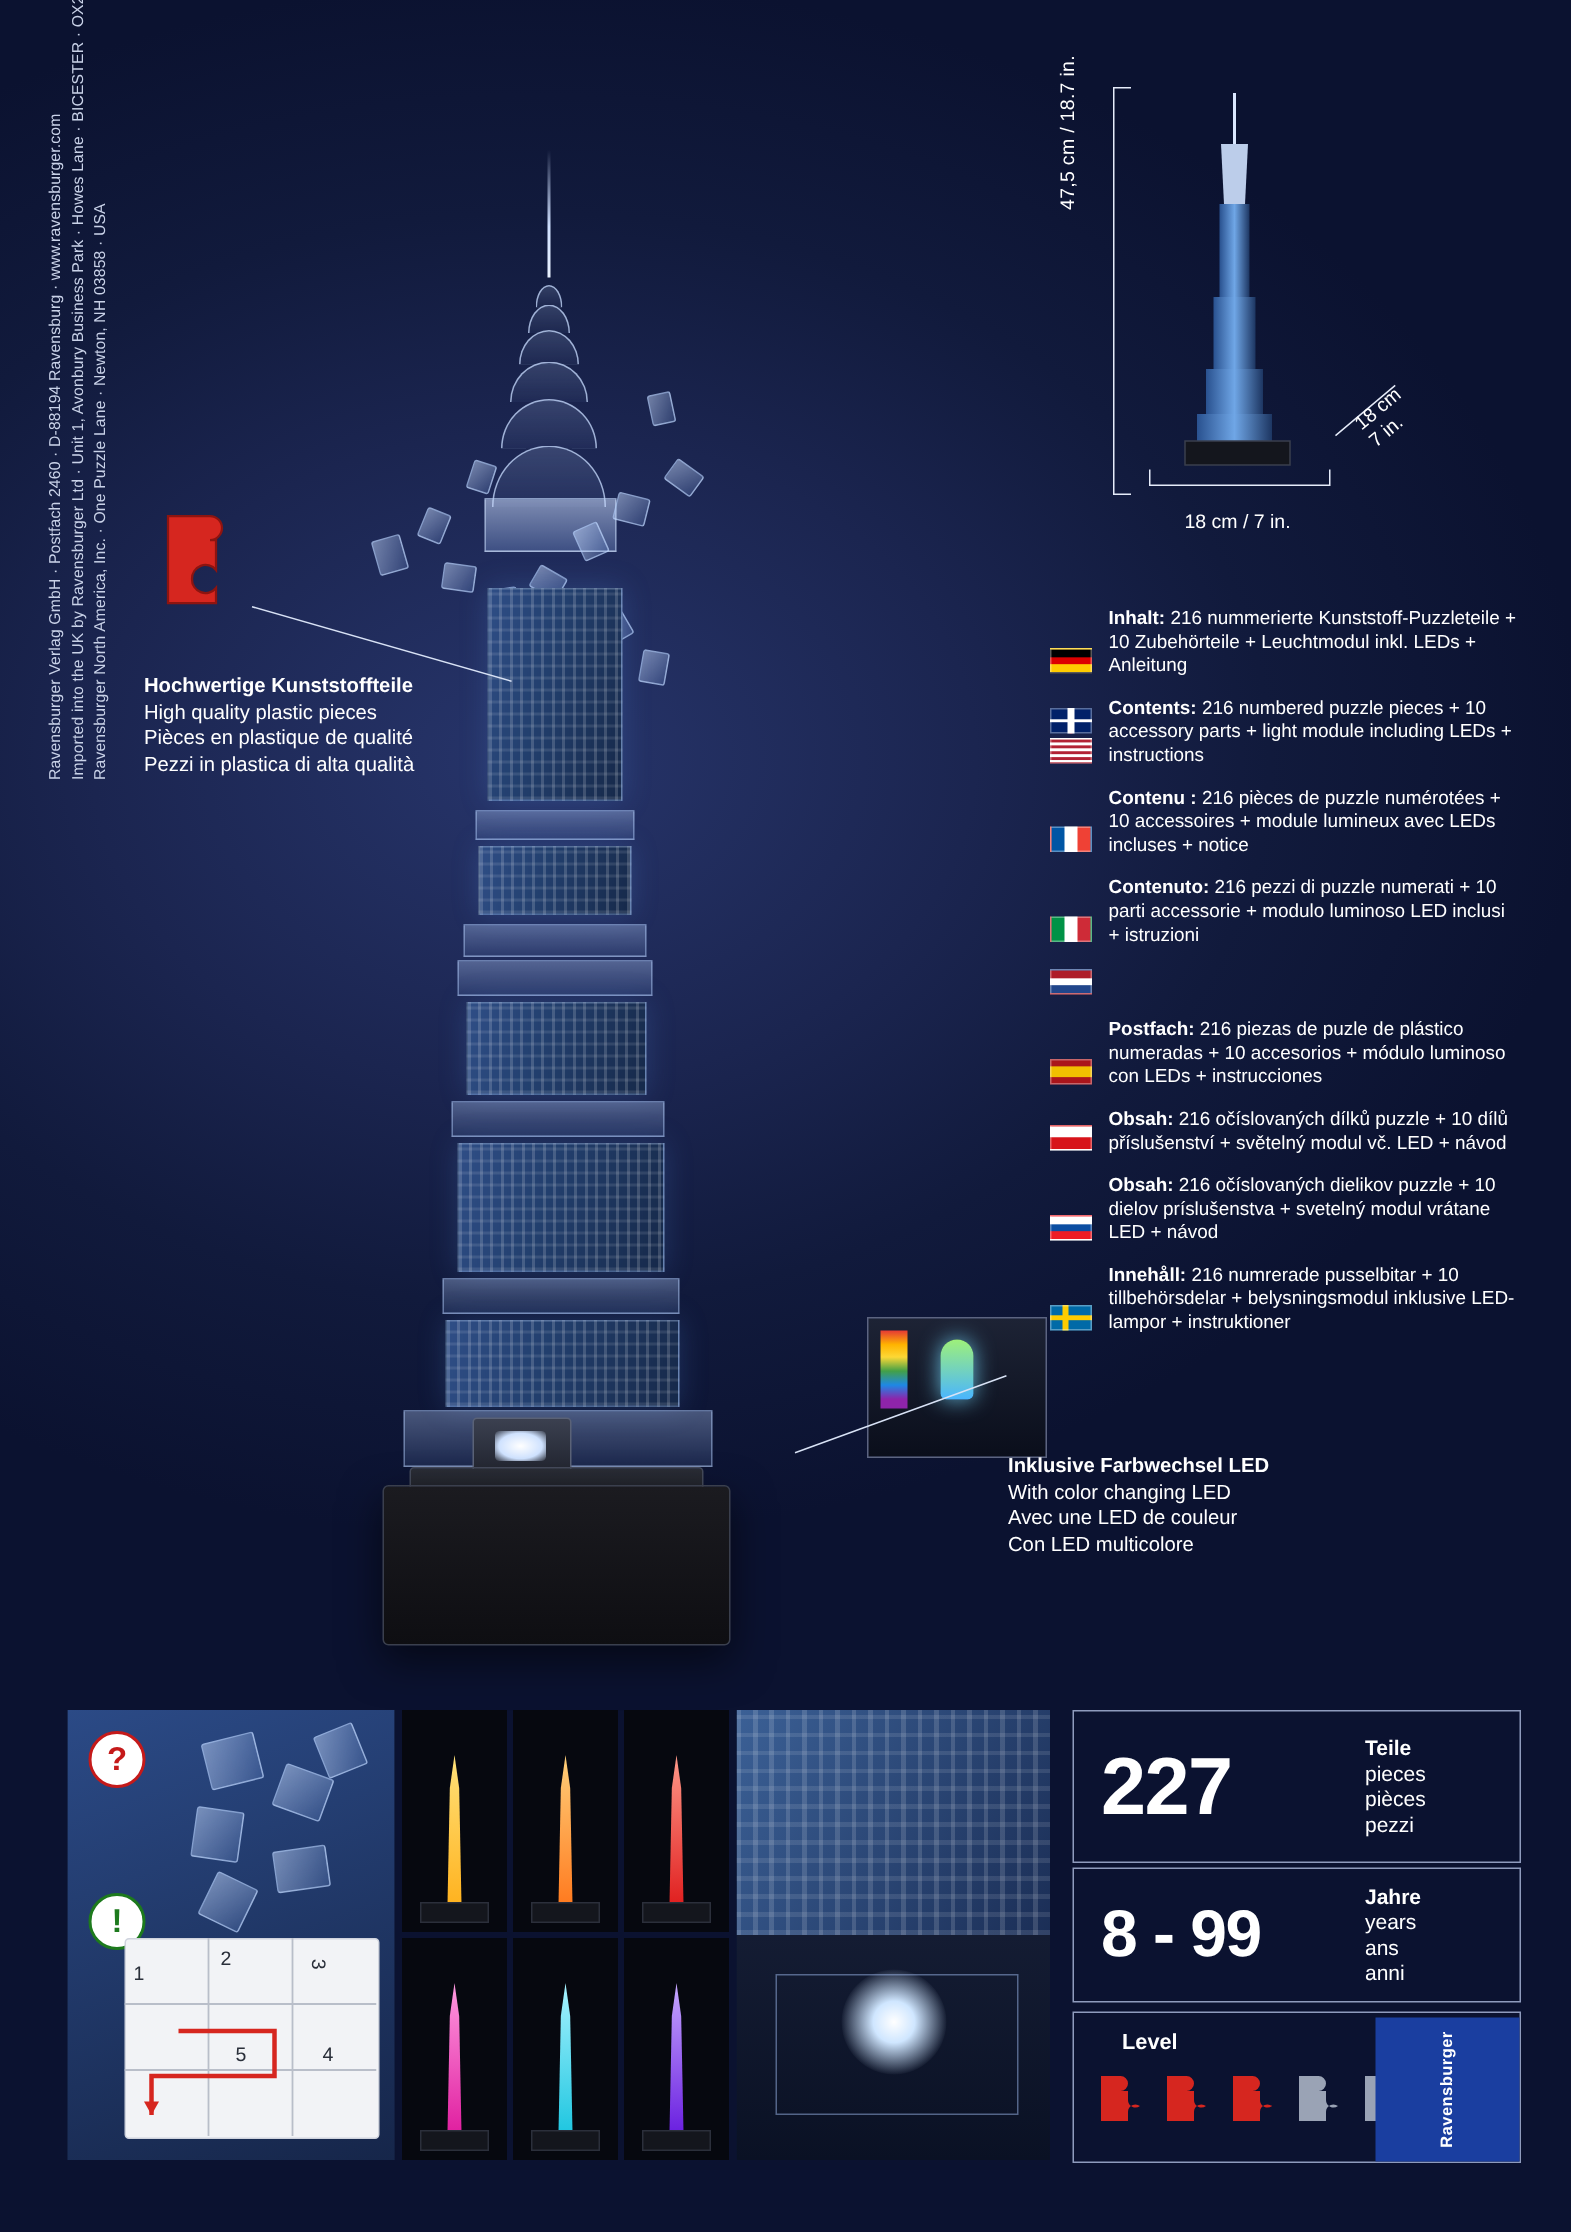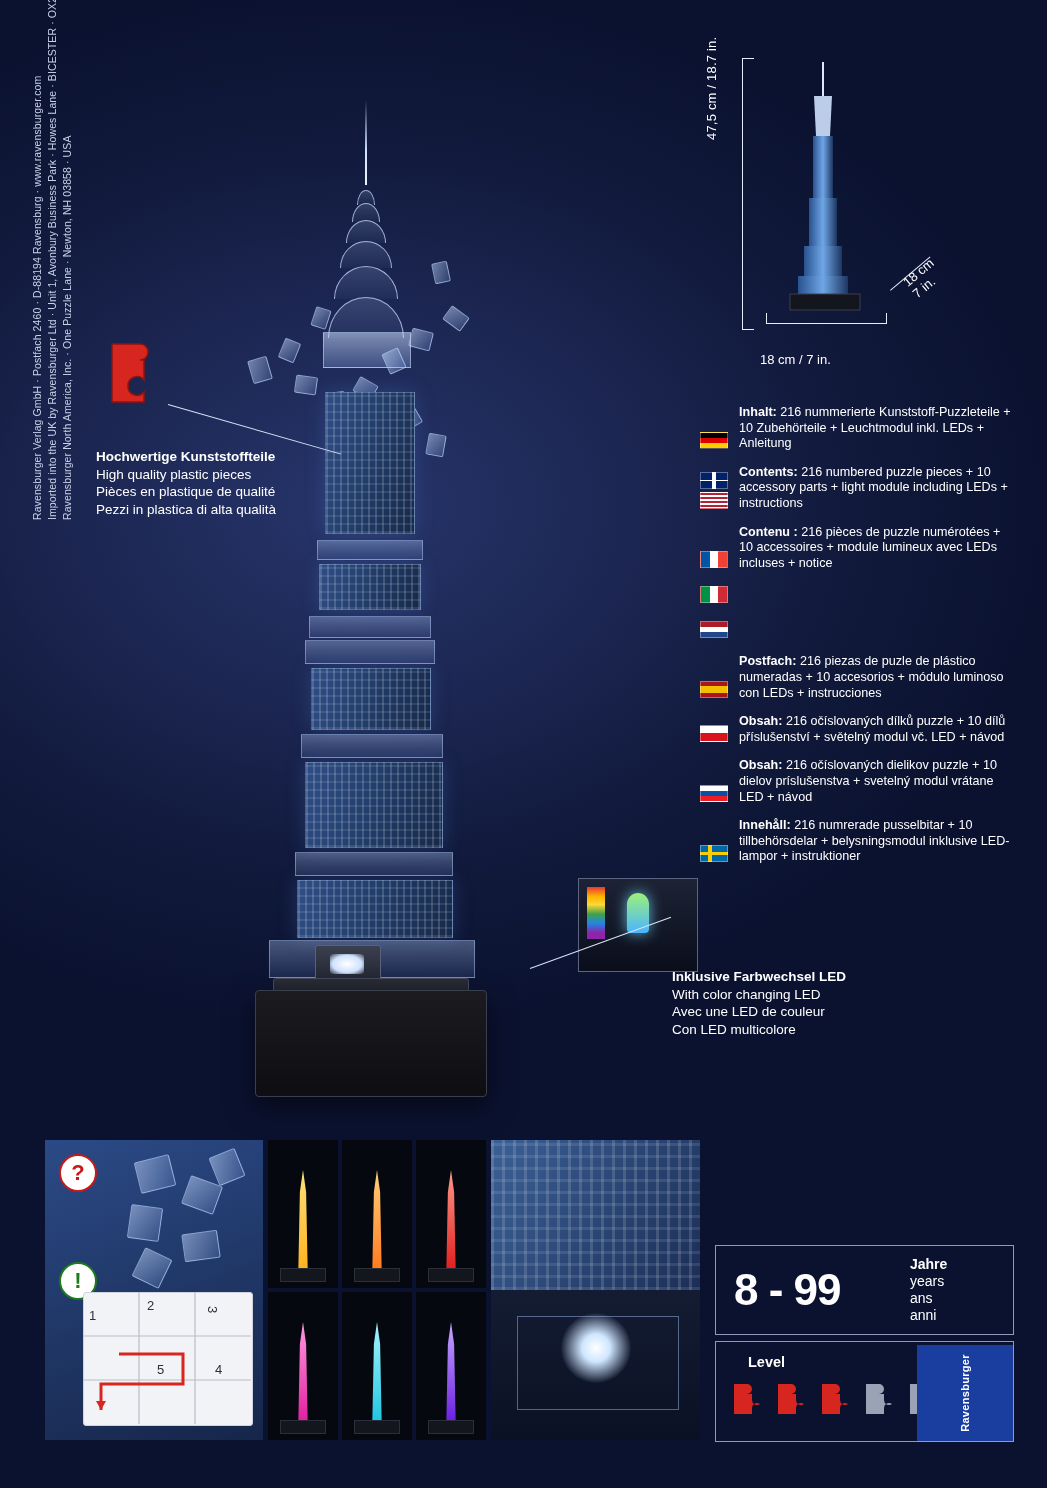--- a/index.html
+++ b/index.html
@@ -131,21 +131,21 @@
   .dim{position:absolute;left:700px;top:40px;width:320px;height:330px;}
   .dim-tower{
     position:absolute;left:86px;top:22px;width:78px;height:250px;
   }
   .dim-label-h{
     position:absolute;left:4px;top:100px;
     transform:rotate(-90deg);transform-origin:left top;
     font-size:13px;white-space:nowrap;letter-spacing:.2px;
   }
   .dim-label-w{
-    position:absolute;left:60px;top:312px;font-size:13px;text-align:left;width:130px;
+    position:absolute;left:60px;top:300px;font-size:13px;text-align:center;width:130px;
     line-height:15px;
   }
   .dim-line{position:absolute;background:#e6ecfa;}
 
   
   .contents{
     position:absolute;left:700px;top:405px;width:312px;
   }
   .crow{display:flex;gap:9px;margin-bottom:13px;align-items:flex-end;}
   .flagcol{width:30px;flex:0 0 30px;padding-top:2px;}
@@ -351,20 +351,21 @@
       <div class="flagcol">
         <span class="flag" style="background:linear-gradient(90deg,#0055a4 0 33%,#fff 33% 66%,#ef4135 66% 100%);"></span>
       </div>
       <div class="ctext"><b>Contenu :</b><span> 216 pièces de puzzle numérotées + 10 accessoires + module lumineux avec LEDs incluses + notice</span></div>
     </div>
 
     <div class="crow">
       <div class="flagcol">
         <span class="flag" style="background:linear-gradient(90deg,#009246 0 33%,#fff 33% 66%,#ce2b37 66% 100%);"></span>
       </div>
+      <div class="ctext"><b>Contenuto:</b><span> 216 pezzi di puzzle numerati + 10 parti accessorie + modulo luminoso LED inclusi + istruzioni</span></div>
     </div>
 
     <div class="crow">
       <div class="flagcol">
         <span class="flag" style="background:linear-gradient(180deg,#ae1c28 0 33%,#fff 33% 66%,#21468b 66% 100%);"></span>
       </div>
     </div>
 
     <div class="crow">
       <div class="flagcol">
@@ -470,20 +471,29 @@
         repeating-linear-gradient(90deg,rgba(255,255,255,.14) 0 3px,transparent 3px 11px),
         repeating-linear-gradient(0deg,rgba(255,255,255,.10) 0 3px,transparent 3px 12px),
         linear-gradient(120deg,#3b6096,#1b2e56);"></div>
       <div style="position:absolute;left:0;top:150px;right:0;bottom:0;background:linear-gradient(180deg,#141c33,#0a1124);"></div>
       <div style="position:absolute;left:50%;top:208px;transform:translate(-50%,-50%);width:70px;height:70px;
         background:radial-gradient(circle,#ffffff 0%,#cfe6ff 28%,rgba(120,180,255,0) 72%);border-radius:50%;"></div>
       <div style="position:absolute;left:26px;top:176px;width:160px;height:92px;border:1px solid rgba(170,200,255,.45);"></div>
     </div>
   </div>
 
+  <div class="infobox">
+    <div class="bignum">227</div>
+    <div class="unitcol">
+      <div class="u1">Teile</div>
+      <div>pieces</div>
+      <div>pièces</div>
+      <div>pezzi</div>
+    </div>
+  </div>
 
   <div class="infobox infobox2">
     <div class="bignum small">8 - 99</div>
     <div class="unitcol">
       <div class="u1">Jahre</div>
       <div>years</div>
       <div>ans</div>
       <div>anni</div>
     </div>
   </div>

